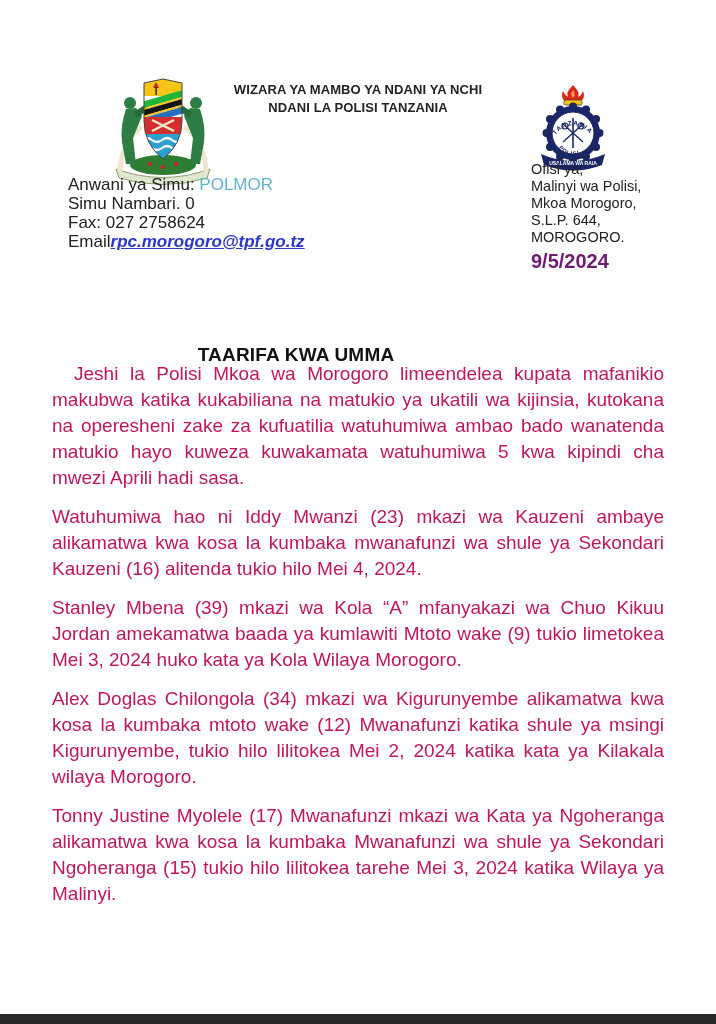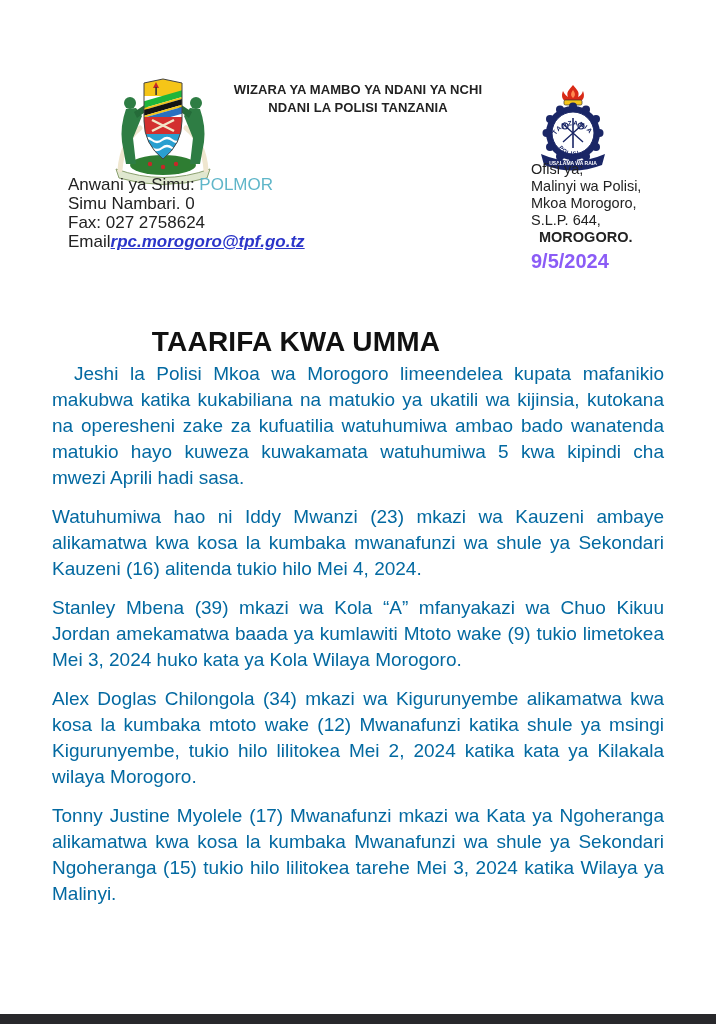--- a/index.html
+++ b/index.html
@@ -25,33 +25,33 @@
   .polmor{color:var(--polmor,#5fb6c9);}
   .email-link{
     color:var(--link,#2b35c9);
     font-style:italic;font-weight:bold;
     text-decoration:underline;cursor:pointer;
   }
   .office{
     position:absolute;left:531px;top:161px;
     font-size:14.5px;line-height:17px;color:#222;
   }
-  .office .bold{font-weight:bold;margin-left:8px;}
+  .office .bold{font-weight:normal;}
   .date{
     position:absolute;left:531px;top:250px;
-    font-size:20px;font-weight:bold;color:#8b5cf6;
+    font-size:20px;font-weight:bold;color:#701a75;
   }
   .title{
-    position:absolute;left:0;top:326px;width:592px;margin:0;
-    text-align:center;font-size:28px;font-weight:bold;color:#111;
+    position:absolute;left:0;top:344px;width:592px;margin:0;
+    text-align:center;font-size:19px;font-weight:bold;color:#111;
     letter-spacing:.2px;
   }
   .body-text{
     position:absolute;left:52px;top:361px;width:612px;
-    font-size:19px;line-height:26px;color:#0369a1;
+    font-size:19px;line-height:26px;color:#be185d;
     text-align:justify;
   }
   .body-text p{margin:0 0 13px 0;}
   .body-text p.first{text-indent:22px;}
   .bottom-bar{
     position:absolute;left:0;bottom:0;width:716px;height:10px;
     background:var(--bottom_bar,#28282b);
   }
 </style>
 </head>

